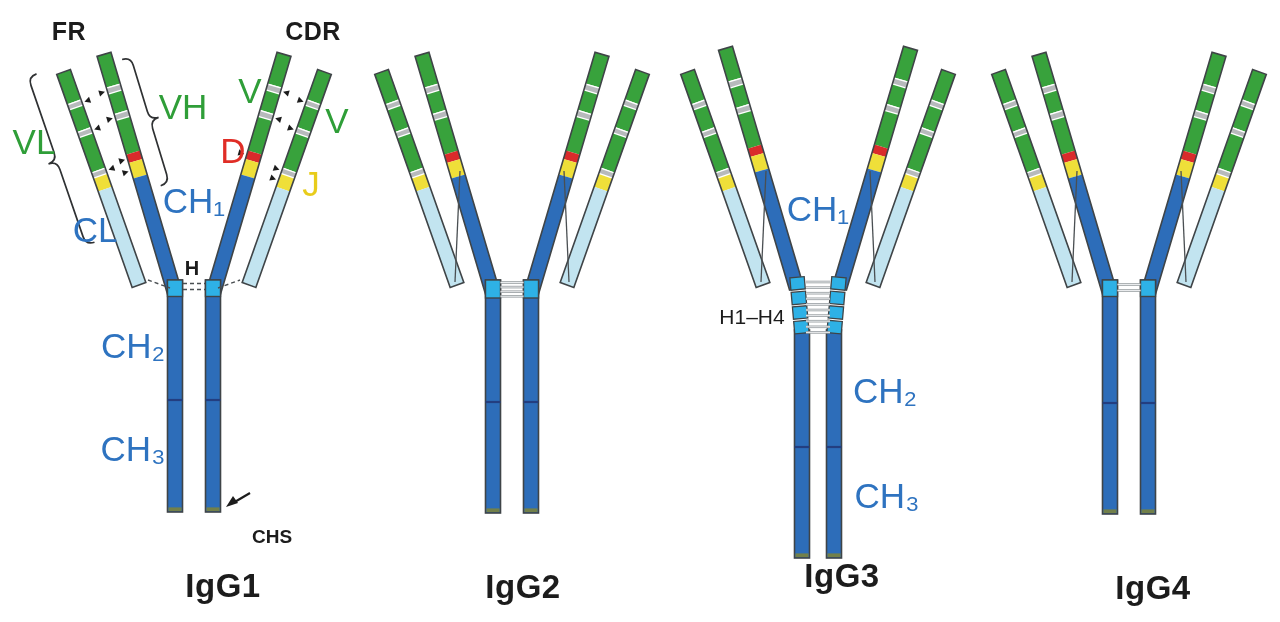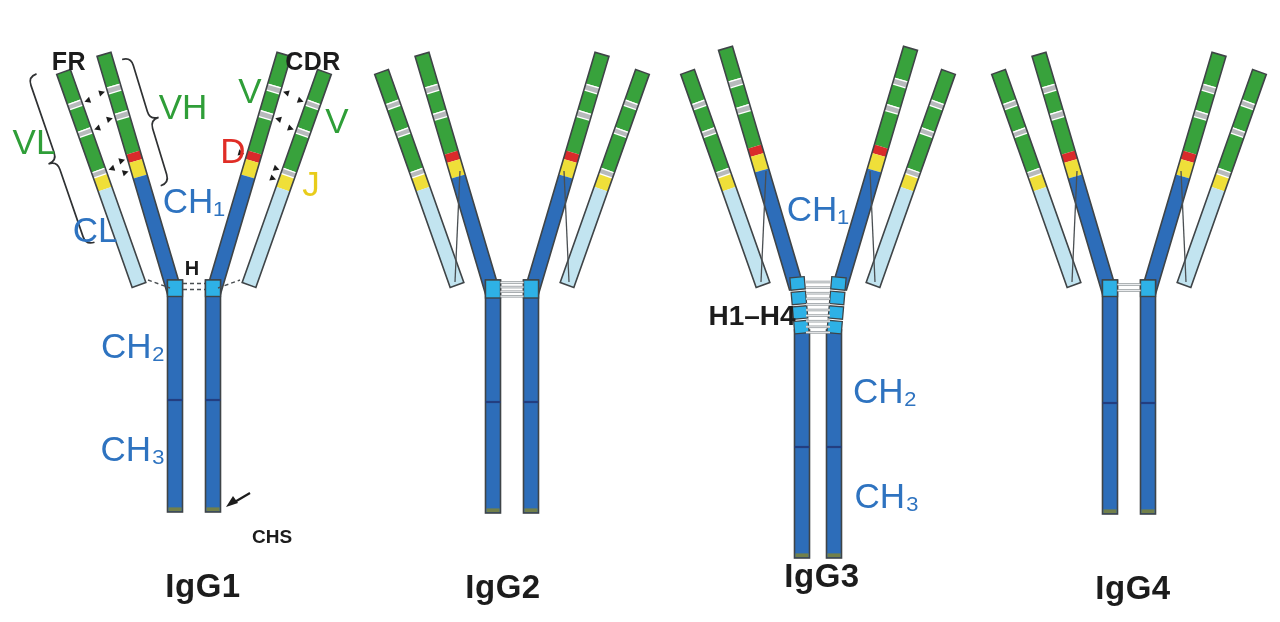--- a/index.html
+++ b/index.html
@@ -1,25 +1,25 @@
 <!DOCTYPE html>
 <html><head>
 <meta charset="utf-8">
 <style>
   html,body{margin:0;padding:0;background:#fff;}
   .stage{position:relative;width:1280px;height:622px;background:#ffffff;overflow:hidden;
          font-family:"Liberation Sans","DejaVu Sans",sans-serif;}
   .stage svg{position:absolute;left:0;top:0;}
   .lbl{position:absolute;transform:translate(-50%,-50%);white-space:nowrap;line-height:1;}
-  .t-big-black{font-size:25px;font-weight:700;letter-spacing:.5px;margin-top:30px;}
-  .t-name{font-size:33px;font-weight:700;letter-spacing:.5px;}
+  .t-big-black{font-size:25px;font-weight:700;letter-spacing:.5px;}
+  .t-name{font-size:33px;font-weight:700;letter-spacing:.5px;margin-left:20px;}
   .t-dom{font-size:35px;font-weight:500;}
   .t-h{font-size:20px;font-weight:700;}
   .t-chs{font-size:19px;font-weight:700;margin-top:44px;}
-  .t-h1h4{font-size:28px;font-weight:700;}
+  .t-h1h4{font-size:21px;font-weight:400;}
   .c-black{color:var(--label-black);}
   .c-blue{color:var(--label-blue);}
   .c-green{color:var(--label-green);}
   .c-red{color:var(--label-red);}
   .c-yellow{color:var(--label-yellow);}
 </style>
 </head>
 <body>
 
 <div class="stage" style="--label-blue: #2e73c0; --label-green: #2f9e38; --label-red: #e02d26; --label-yellow: #e8cc1b; --label-black: #1c1c1c;">

